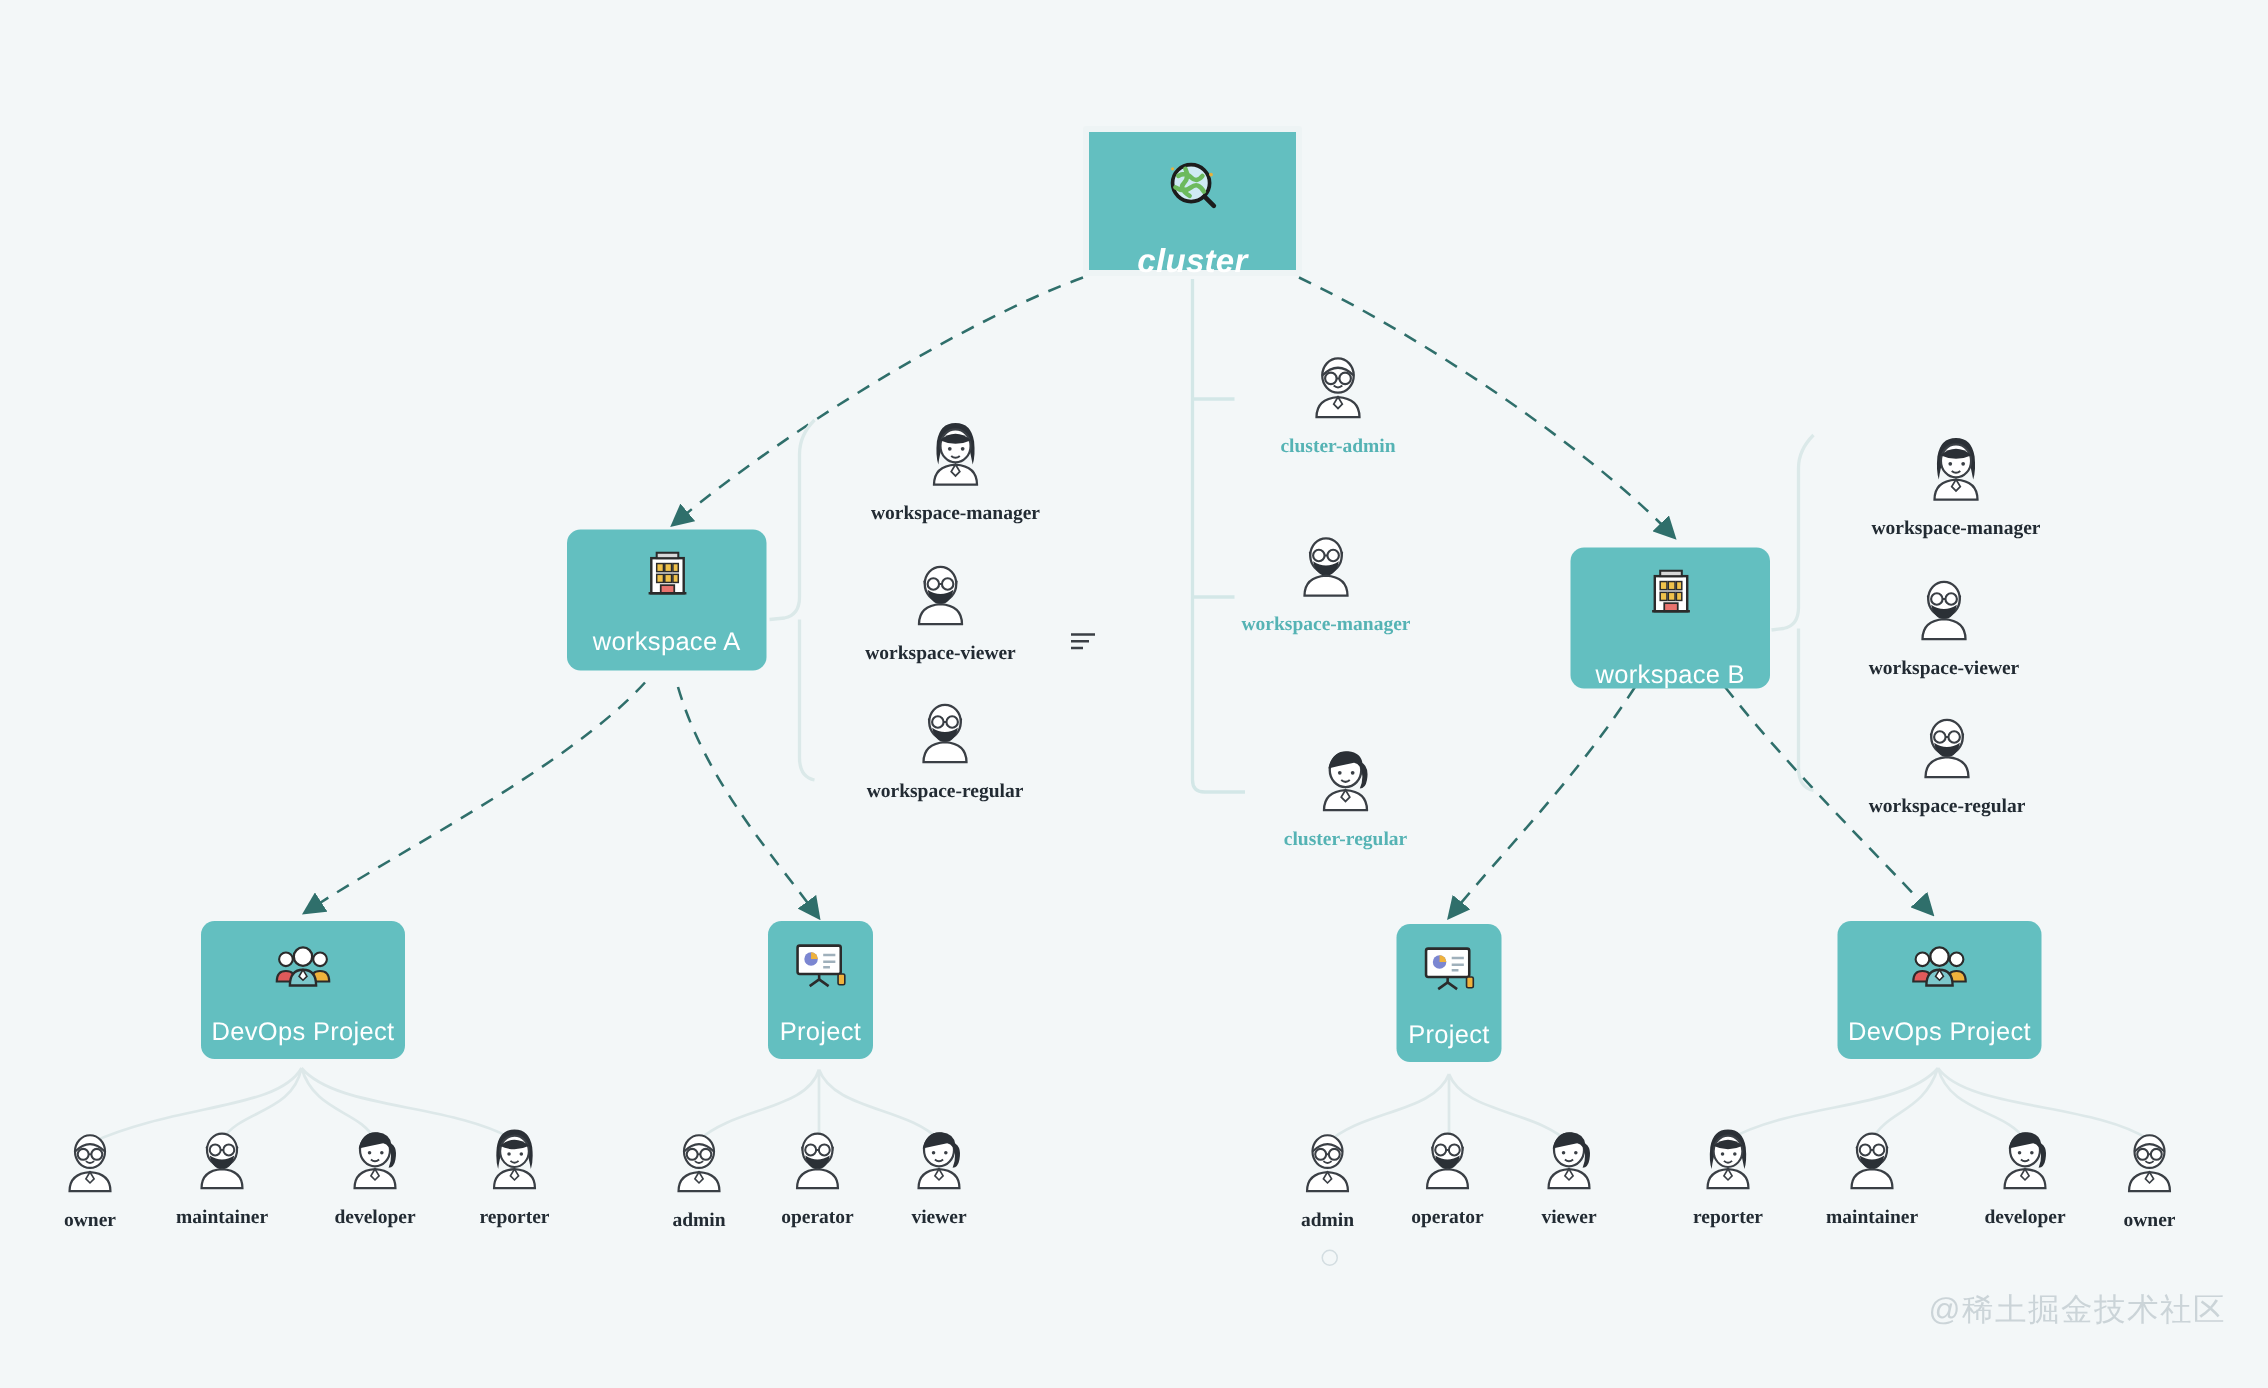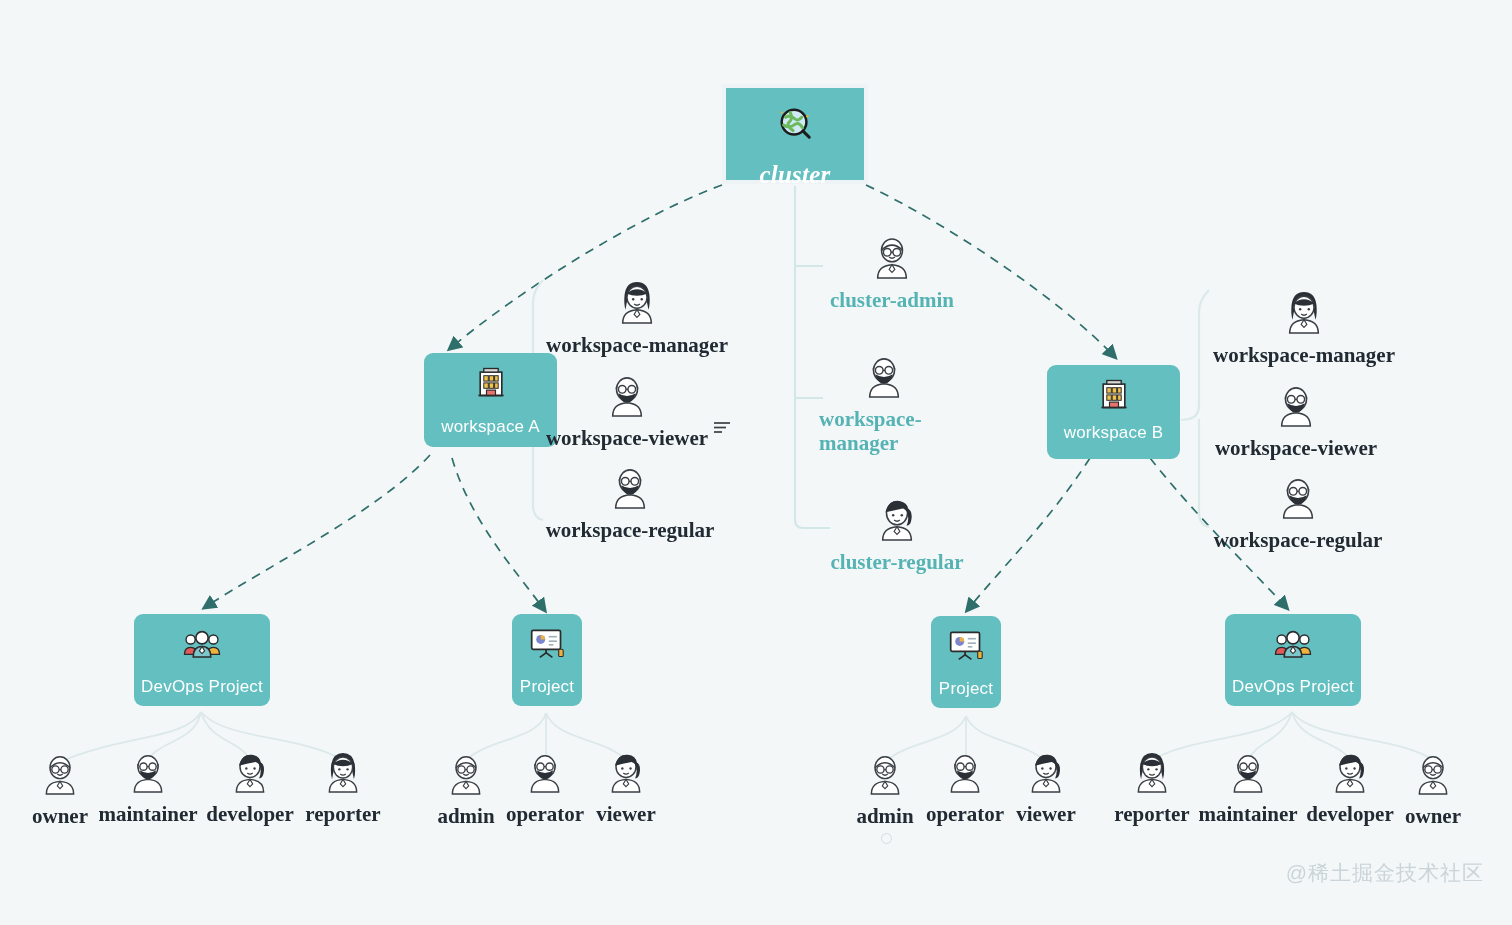--- a/index.html
+++ b/index.html
@@ -30,44 +30,45 @@
     letter-spacing:.2px;
     line-height:1;
     white-space:nowrap;
   }
   .node.cluster{
     border-radius:2px;
     border:4px solid #eef4f5;
     background:#63bfc0;
   }
   .node.cluster .nlabel{
-    font-family:Liberation Serif, serif;
+    font-family:Liberation Sans, sans-serif;
     font-style:italic;
     font-weight:bold;
-    font-size:25px;
+    font-size:22px;
   }
   .node.rounded{border-radius:9px;}
 
   .nicon{display:block;}
 
   
   .role{
     position:absolute;
     display:flex;
     flex-direction:column;
     align-items:center;
     width:0;
   }
   .role .cap{
     white-space:nowrap;
     font-weight:bold;
-    font-size:21px;
+    font-size:13px;
     color:#222b33;
     margin-top:5px;
     line-height:1.12;
+    text-align:center;
   }
   .role.teal .cap{color:#55b3b4;}
   .role.wrap .cap{white-space:normal;width:130px;}
 
   .avatar{display:block;}
 
   
   .listglyph{position:absolute;}
 
   .watermark{
@@ -147,21 +148,21 @@
         <circle cx="19" cy="19" r="13" fill="#cfeaf4" stroke="#1c1c1c" stroke-width="2.6"></circle>
         <path d="M10 14 q5 -3 9 1 t8 -1 M8 22 q6 4 11 0 t9 3 M15 9 q3 6 -1 10 t4 9" fill="none" stroke="#6cba5d" stroke-width="3.2" stroke-linecap="round"></path>
         <line x1="28.5" y1="28.5" x2="35" y2="35" stroke="#1c1c1c" stroke-width="3.2" stroke-linecap="round"></line>
         <circle cx="33" cy="13" r="1.3" fill="#e8b23b"></circle>
         <circle cx="6" cy="9" r="1.1" fill="#e8b23b"></circle>
       </svg>
     </span>
     <span class="nlabel" style="margin-top:16px;">cluster</span>
   </div>
 
-  <div class="node rounded" style="left:378px;top:353px;width:133px;height:94px;padding-top:11px;margin-left:46px;">
+  <div class="node rounded" style="left:378px;top:353px;width:133px;height:94px;padding-top:11px;">
     <span class="nicon">
       <svg width="36" height="36" viewBox="0 0 40 40">
         <rect x="8" y="9" width="24" height="26" fill="#ffffff" stroke="#2b2b2b" stroke-width="1.8"></rect>
         <rect x="12" y="5" width="16" height="4" fill="#d8d8d8" stroke="#2b2b2b" stroke-width="1.5"></rect>
         <rect x="12" y="13" width="5" height="6" fill="#f0c24b" stroke="#2b2b2b" stroke-width="1.1"></rect>
         <rect x="18" y="13" width="5" height="6" fill="#f0c24b" stroke="#2b2b2b" stroke-width="1.1"></rect>
         <rect x="24" y="13" width="4" height="6" fill="#f0c24b" stroke="#2b2b2b" stroke-width="1.1"></rect>
         <rect x="12" y="21" width="5" height="6" fill="#f0c24b" stroke="#2b2b2b" stroke-width="1.1"></rect>
         <rect x="18" y="21" width="5" height="6" fill="#f0c24b" stroke="#2b2b2b" stroke-width="1.1"></rect>
         <rect x="24" y="21" width="4" height="6" fill="#f0c24b" stroke="#2b2b2b" stroke-width="1.1"></rect>
@@ -180,21 +181,21 @@
         <rect x="12" y="13" width="5" height="6" fill="#f0c24b" stroke="#2b2b2b" stroke-width="1.1"></rect>
         <rect x="18" y="13" width="5" height="6" fill="#f0c24b" stroke="#2b2b2b" stroke-width="1.1"></rect>
         <rect x="24" y="13" width="4" height="6" fill="#f0c24b" stroke="#2b2b2b" stroke-width="1.1"></rect>
         <rect x="12" y="21" width="5" height="6" fill="#f0c24b" stroke="#2b2b2b" stroke-width="1.1"></rect>
         <rect x="18" y="21" width="5" height="6" fill="#f0c24b" stroke="#2b2b2b" stroke-width="1.1"></rect>
         <rect x="24" y="21" width="4" height="6" fill="#f0c24b" stroke="#2b2b2b" stroke-width="1.1"></rect>
         <rect x="15" y="29" width="10" height="6" fill="#e8736e" stroke="#2b2b2b" stroke-width="1.3"></rect>
         <line x1="6" y1="35" x2="34" y2="35" stroke="#2b2b2b" stroke-width="1.8"></line>
       </svg>
     </span>
-    <span class="nlabel" style="margin-top:8px;">workspace B</span>
+    <span class="nlabel" style="margin-top:24px;">workspace B</span>
   </div>
 
   <div class="node rounded" style="left:134px;top:614px;width:136px;height:92px;padding-top:11px;">
     <span class="nicon">
       <svg width="42" height="36" viewBox="0 0 48 40">
         <circle cx="11" cy="16" r="5.2" fill="#ffffff" stroke="#2b2b2b" stroke-width="1.6"></circle>
         <path d="M4 33 q0-8 7-8 q7 0 7 8 z" fill="#e05a5a" stroke="#2b2b2b" stroke-width="1.6"></path>
         <circle cx="37" cy="16" r="5.2" fill="#ffffff" stroke="#2b2b2b" stroke-width="1.6"></circle>
         <path d="M30 33 q0-8 7-8 q7 0 7 8 z" fill="#efb23c" stroke="#2b2b2b" stroke-width="1.6"></path>
         <path d="M17.5 11 q6.5-7 13 0 l0 4 q-6.5 3 -13 0 z" fill="#2b2b2b"></path>

